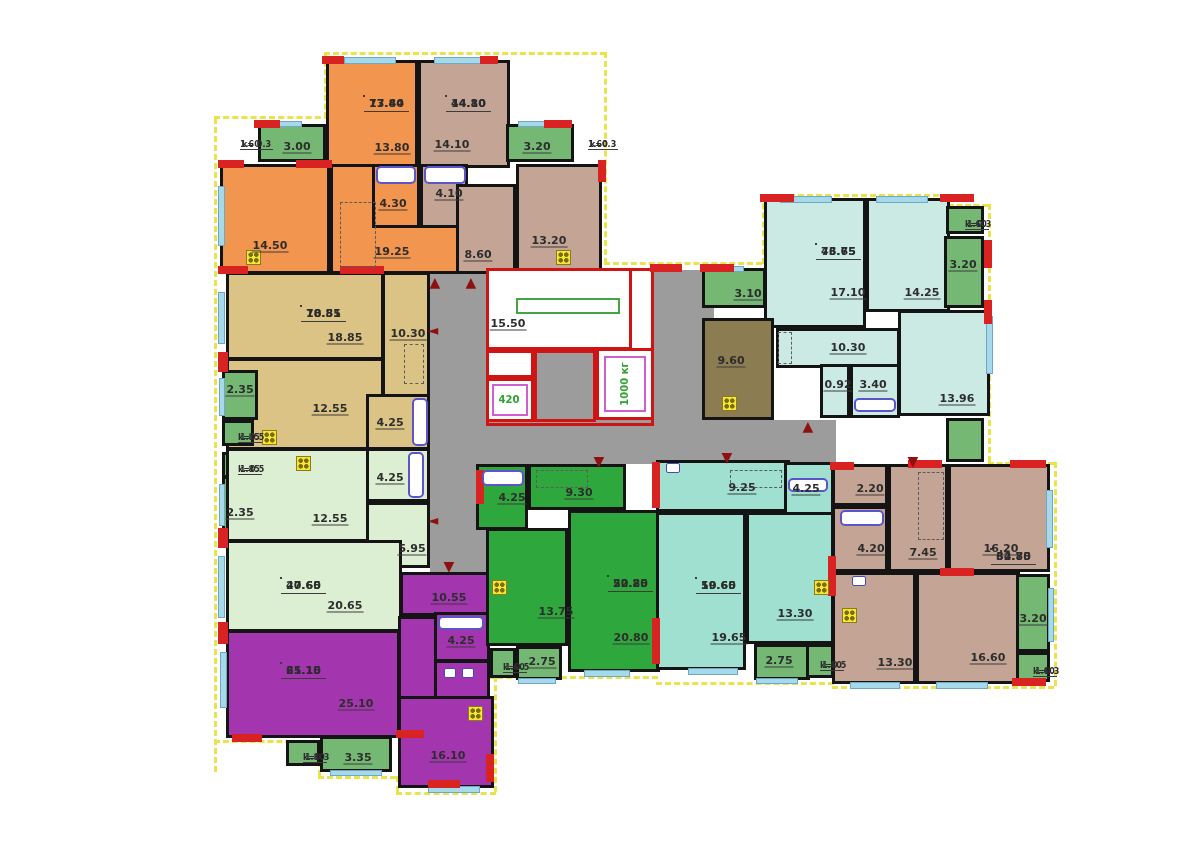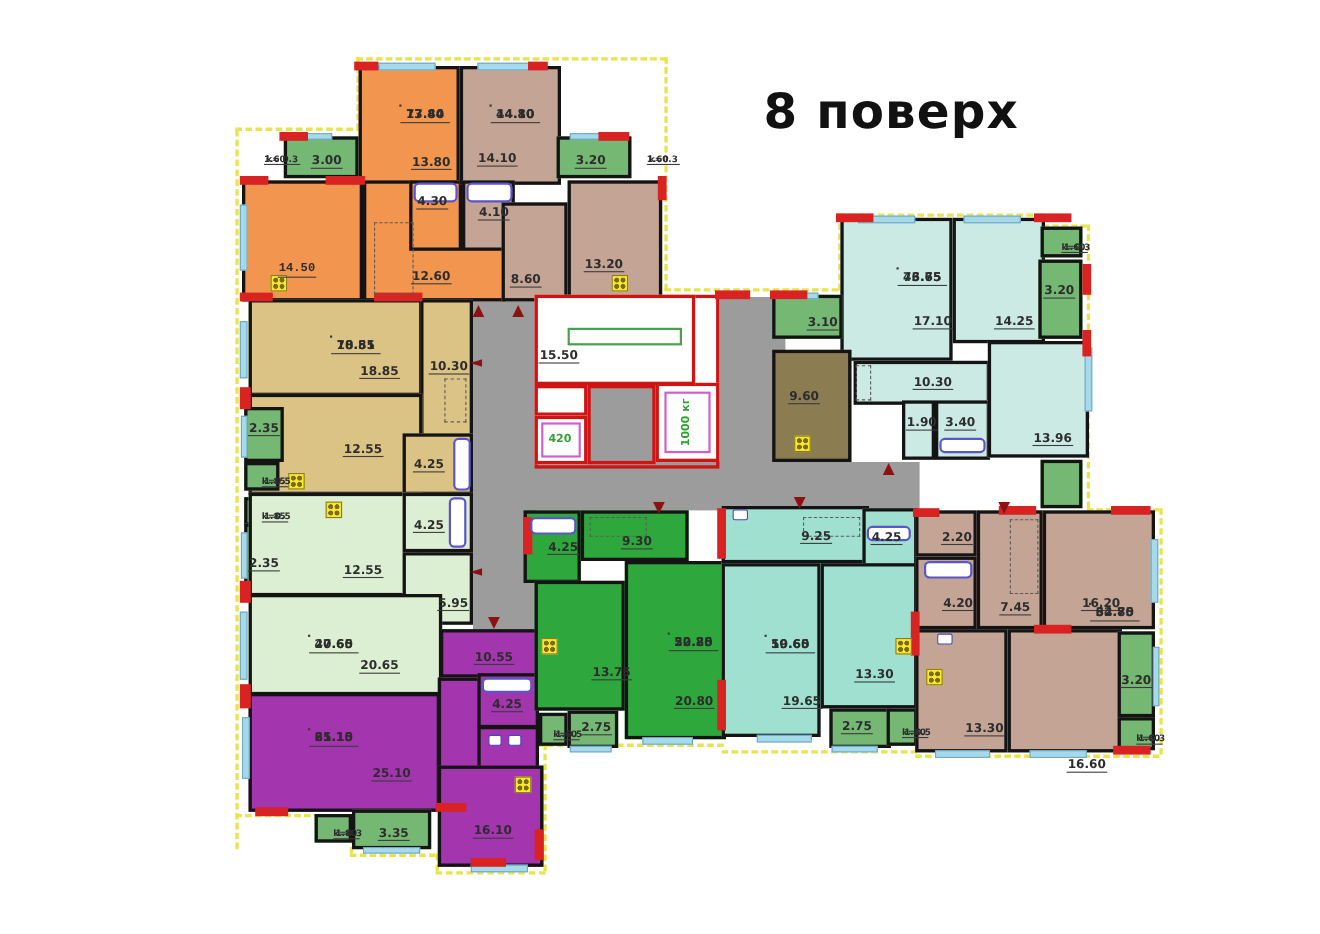--- a/index.html
+++ b/index.html
@@ -40,21 +40,20 @@
   .coef .b{display:block;position:static;}
   .arrow{transform:translate(-50%,-50%);color:#8e1111;font-size:14px;font-weight:700;line-height:1;}
   .liftlabel{transform:translate(-50%,-50%);color:#2fa32f;font-size:10px;font-weight:600;white-space:nowrap;}
   .liftlabel.rot{transform:translate(-50%,-50%) rotate(-90deg);}
   #title{left:694px;top:76px;font-size:44px;font-weight:700;color:#111;letter-spacing:1px;}
 </style>
 </head>
 <body>
 
 <div id="plan">
-  <span id="title">8 поверх</span>
 <div class="outline-v" style="left: 214px; top: 118px; width: 0px; height: 654px;"></div>
     <div class="outline-h" style="left: 214px; top: 116px; width: 116px; height: 0px;"></div>
     <div class="outline-v" style="left: 324px; top: 52px; width: 0px; height: 66px;"></div>
     <div class="outline-h" style="left: 324px; top: 52px; width: 282px; height: 0px;"></div>
     <div class="outline-v" style="left: 604px; top: 52px; width: 0px; height: 212px;"></div>
     <div class="outline-h" style="left: 604px; top: 262px; width: 158px; height: 0px;"></div>
     <div class="outline-v" style="left: 762px; top: 194px; width: 0px; height: 70px;"></div>
     <div class="outline-h" style="left: 762px; top: 194px; width: 186px; height: 0px;"></div>
     <div class="outline-h" style="left: 948px; top: 204px; width: 40px; height: 0px;"></div>
     <div class="outline-v" style="left: 988px; top: 204px; width: 0px; height: 258px;"></div>
@@ -234,24 +233,24 @@
     <span class="arrow" style="left: 433px; top: 520px;">◄</span>
     <span class="arrow" style="left: 449px; top: 566px;">▼</span>
     <span class="arrow" style="left: 599px; top: 461px;">▼</span>
     <span class="arrow" style="left: 727px; top: 457px;">▼</span>
     <span class="arrow" style="left: 808px; top: 426px;">▲</span>
     <span class="arrow" style="left: 913px; top: 461px;">▼</span>
     <span class="rlabel" style="left: 297px; top: 147px;">3.00</span>
     <span class="rlabel" style="left: 392px; top: 148px;">13.80</span>
     <span class="rlabel" style="left: 452px; top: 145px;">14.10</span>
     <span class="rlabel" style="left: 537px; top: 147px;">3.20</span>
-    <span class="rlabel" style="left: 270px; top: 246px; font-family: Liberation Mono, monospace;">14.50</span>
-    <span class="rlabel" style="left: 393px; top: 184px; text-align: center;">4.30</span>
+    <span class="rlabel" style="left: 270px; top: 246px;">14.50</span>
+    <span class="rlabel" style="left: 393px; top: 204px; text-align: center;">4.30</span>
     <span class="rlabel" style="left: 449px; top: 194px;">4.10</span>
-    <span class="rlabel" style="left: 392px; top: 252px;">12.60</span>
+    <span class="rlabel" style="left: 392px; top: 252px;">19.25</span>
     <span class="rlabel" style="left: 478px; top: 255px;">8.60</span>
     <span class="rlabel" style="left: 549px; top: 241px;">13.20</span>
     <span class="rlabel" style="left: 345px; top: 338px;">18.85</span>
     <span class="rlabel" style="left: 408px; top: 334px;">10.30</span>
     <span class="rlabel" style="left: 330px; top: 409px;">12.55</span>
     <span class="rlabel" style="left: 390px; top: 423px;">4.25</span>
     <span class="rlabel" style="left: 240px; top: 390px;">2.35</span>
     <span class="rlabel" style="left: 240px; top: 513px;">2.35</span>
     <span class="rlabel" style="left: 330px; top: 519px;">12.55</span>
     <span class="rlabel" style="left: 390px; top: 478px;">4.25</span>
@@ -270,28 +269,28 @@
     <span class="rlabel" style="left: 742px; top: 488px;">9.25</span>
     <span class="rlabel" style="left: 806px; top: 489px;">4.25</span>
     <span class="rlabel" style="left: 729px; top: 638px;">19.65</span>
     <span class="rlabel" style="left: 795px; top: 614px;">13.30</span>
     <span class="rlabel" style="left: 779px; top: 661px;">2.75</span>
     <span class="rlabel" style="left: 870px; top: 489px;">2.20</span>
     <span class="rlabel" style="left: 871px; top: 549px;">4.20</span>
     <span class="rlabel" style="left: 923px; top: 553px;">7.45</span>
     <span class="rlabel" style="left: 1001px; top: 549px;">16.20</span>
     <span class="rlabel" style="left: 895px; top: 663px;">13.30</span>
-    <span class="rlabel" style="left: 988px; top: 658px; margin-top: 38px;">16.60</span>
+    <span class="rlabel" style="left: 988px; top: 658px;">16.60</span>
     <span class="rlabel" style="left: 1033px; top: 619px;">3.20</span>
     <span class="rlabel" style="left: 748px; top: 294px;">3.10</span>
     <span class="rlabel" style="left: 731px; top: 361px;">9.60</span>
     <span class="rlabel" style="left: 848px; top: 293px;">17.10</span>
     <span class="rlabel" style="left: 922px; top: 293px;">14.25</span>
     <span class="rlabel" style="left: 848px; top: 348px;">10.30</span>
-    <span class="rlabel" style="left: 838px; top: 385px;">1.90</span>
+    <span class="rlabel" style="left: 838px; top: 385px;">0.92</span>
     <span class="rlabel" style="left: 873px; top: 385px;">3.40</span>
     <span class="rlabel" style="left: 957px; top: 399px;">13.96</span>
     <span class="rlabel" style="left: 963px; top: 265px;">3.20</span>
     <div class="abox" style="left: 364px; top: 96px;">
       <span class="t">13.80</span>
       <span class="b">77.44</span>
     </div>
     <div class="abox" style="left: 446px; top: 96px;">
       <span class="t">14.10</span>
       <span class="b">44.80</span>

